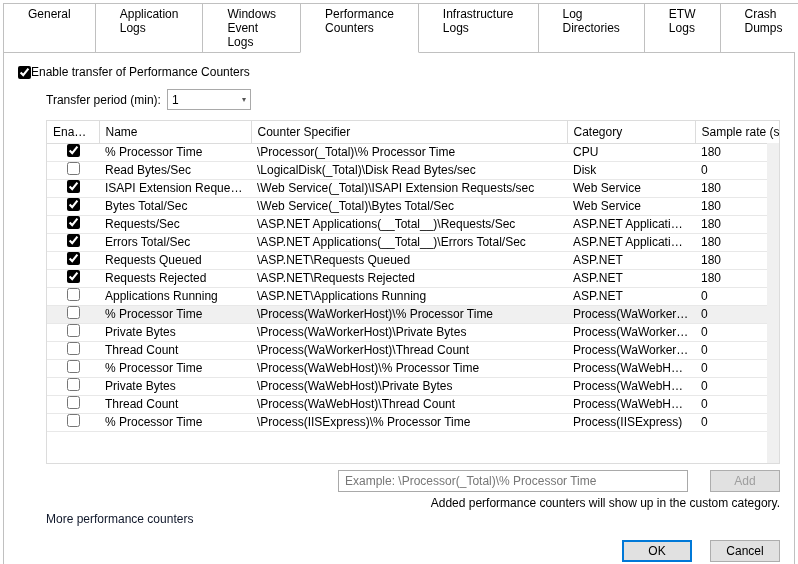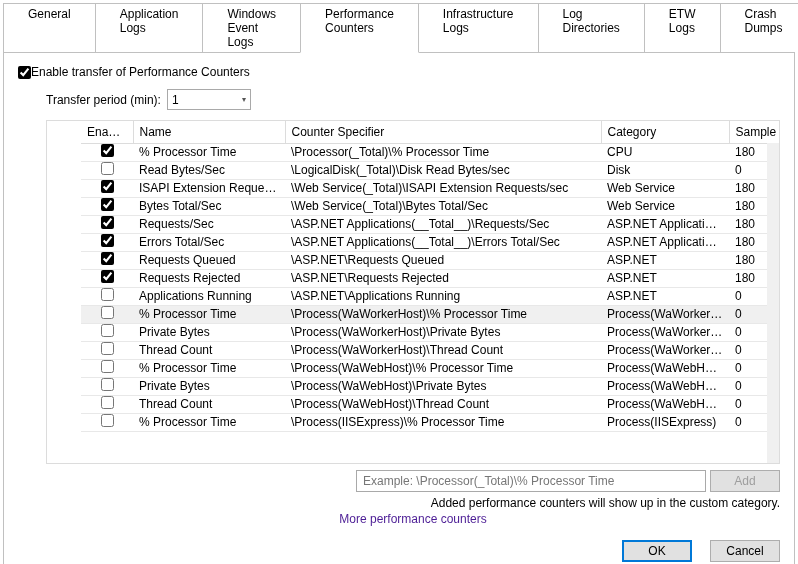--- a/index.html
+++ b/index.html
@@ -51,21 +51,20 @@
     width: 84px;
     padding: 0 4px;
     justify-content: space-between;
     background: #fff;
   }
   .combo .arrow { font-size: 8px; color: #555; }
   .grid-wrap {
     margin-left: 28px;
     border: 1px solid #dcdcdc;
     position: relative;
-    padding-left: 34px;
   }
   .grid-scroll {
     height: 342px;
     overflow: hidden;
     position: relative;
   }
   table { border-collapse: collapse; width: 100%; table-layout: fixed; }
   th, td {
     text-align: left;
     padding: 0 6px;
@@ -92,21 +91,21 @@
   .vscroll {
     position: absolute;
     right: 0; top: 22px; bottom: 0;
     width: 12px;
     background: #f0f0f0;
   }
   .add-row {
     display: flex;
     justify-content: flex-end;
     margin: 6px 0 0 28px;
-    gap: 4px;
+    gap: 22px;
   }
   .example-input {
     border: 1px solid #a9a9a9;
     height: 22px;
     width: 350px;
     padding: 0 6px;
     color: #777;
     display: flex;
     align-items: center;
     background: #fff;
@@ -123,23 +122,23 @@
     cursor: pointer;
   }
   .btn.disabled { color: #9e9e9e; cursor: default; }
   .btn.default { border: 1px solid #0078d7; box-shadow: inset 0 0 0 1px #0078d7; }
   .hint {
     text-align: right;
     margin: 4px 0 0 28px;
     color: #000;
   }
   .link {
-    text-align: center;
+    text-align: left;
     margin: 2px 0 0 28px;
-    color: #4c1d95;
+    color: #0f172a;
     cursor: pointer;
   }
   .dlg-buttons {
     display: flex;
     justify-content: flex-end;
     gap: 18px;
     margin-top: 14px;
   }
   input[type=checkbox] {
     width: 13px; height: 13px; margin:0; accent-color: #000;

